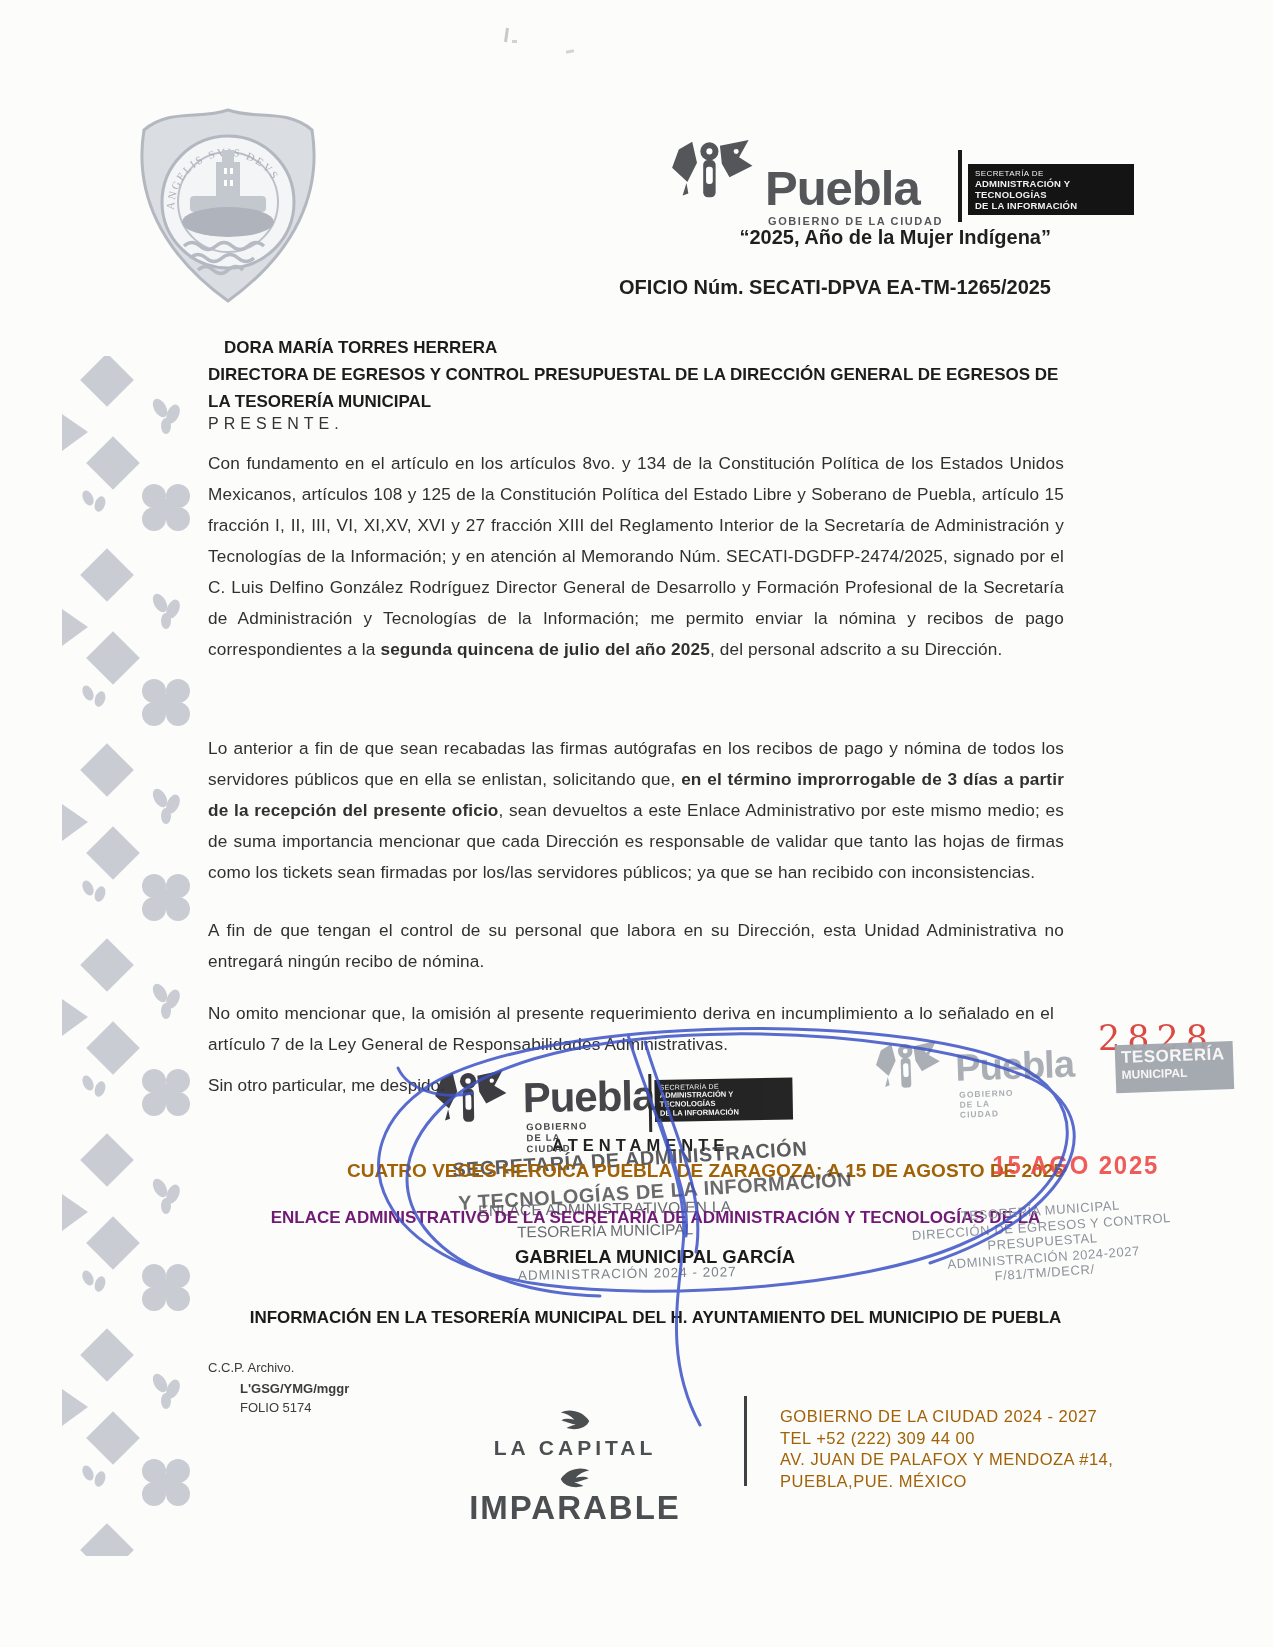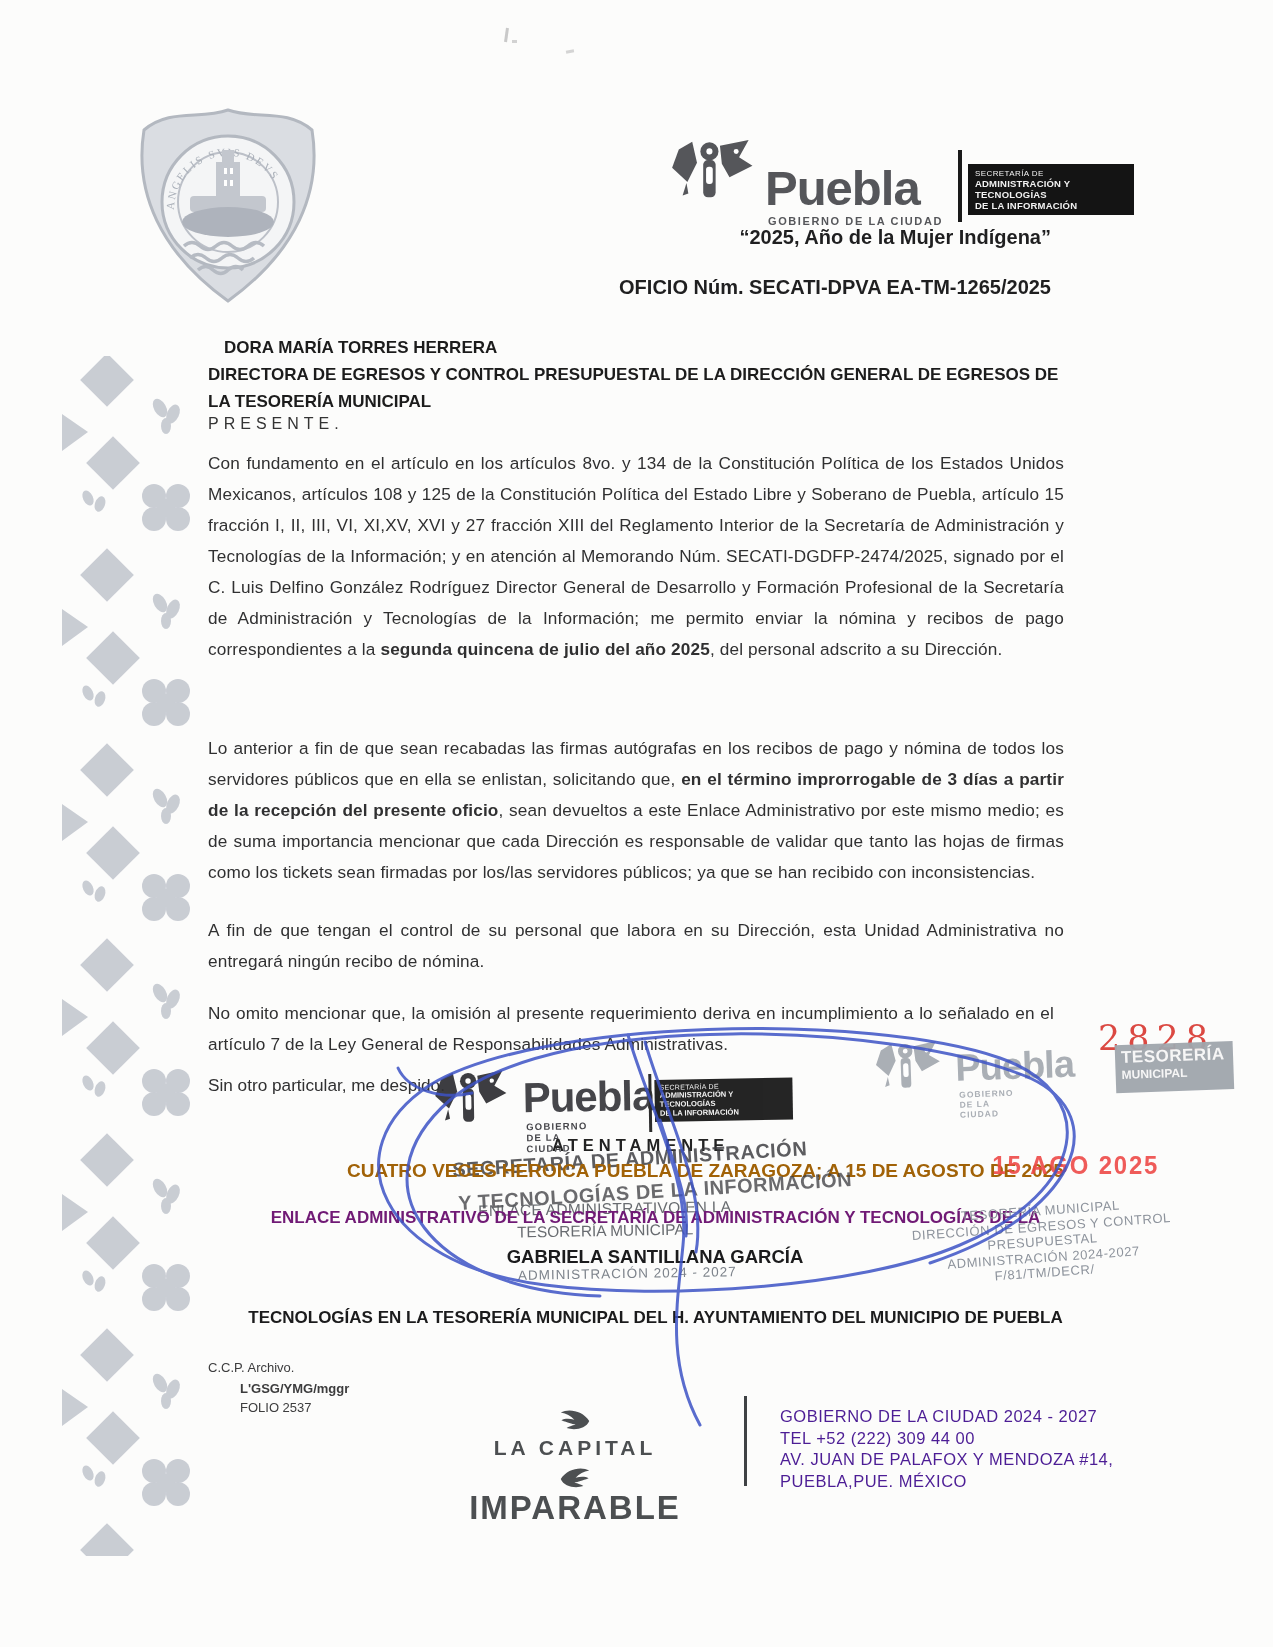--- a/index.html
+++ b/index.html
@@ -166,51 +166,51 @@
     <div class="abs" style="left:252px;top:22px;width:118px;height:48px;background:#a0a6ad;color:#f6f6f6;padding:3px 6px;box-sizing:border-box;">
       <div class="b" style="font-size:17px;letter-spacing:.5px;">TESORERÍA</div>
       <div class="b" style="font-size:12px;">MUNICIPAL</div>
     </div>
   </div>
 
   <div class="abs centered" style="left:455px;top:1200px;width:300px;color:#54585d;opacity:.88;transform:rotate(-1deg);">
     <div style="font-size:15.5px;letter-spacing:.3px;">ENLACE ADMINISTRATIVO EN LA</div>
     <div style="font-size:15.5px;margin-top:4px;">TESORERÍA MUNICIPAL</div>
   </div>
-  <div class="abs b centered" style="left:420px;top:1246px;width:470px;font-size:18.5px;color:#1b1b1c;">GABRIELA SANTILLANA GARCÍA</div>
+  <div class="abs b centered" style="left:420px;top:1246px;width:470px;font-size:18.5px;color:#1b1b1c;">GABRIELA MUNICIPAL GARCÍA</div>
   <div class="abs" style="left:518px;top:1266px;font-size:13.5px;letter-spacing:1px;color:#7d838b;transform:rotate(-1deg);">ADMINISTRACIÓN 2024 - 2027</div>
   <div class="abs b centered" style="left:228px;top:1208px;width:855px;font-size:17px;color:#701a75;">ENLACE ADMINISTRATIVO DE LA SECRETARÍA DE ADMINISTRACIÓN Y TECNOLOGÍAS DE LA</div>
-  <div class="abs b centered" style="left:228px;top:1308px;width:855px;font-size:17px;color:#1b1b1c;">TECNOLOGÍAS EN LA TESORERÍA MUNICIPAL DEL H. AYUNTAMIENTO DEL MUNICIPIO DE PUEBLA</div>
+  <div class="abs b centered" style="left:228px;top:1308px;width:855px;font-size:17px;color:#1b1b1c;">INFORMACIÓN EN LA TESORERÍA MUNICIPAL DEL H. AYUNTAMIENTO DEL MUNICIPIO DE PUEBLA</div>
 
   <div class="abs centered" style="left:875px;top:1203px;width:335px;font-size:13px;line-height:15.5px;color:#8d939c;letter-spacing:.6px;transform:rotate(-4deg);">
     <div>TESORERÍA MUNICIPAL</div>
     <div>DIRECCIÓN DE EGRESOS Y CONTROL</div>
     <div>PRESUPUESTAL</div>
     <div>ADMINISTRACIÓN 2024-2027</div>
     <div>F/81/TM/DECR/</div>
   </div>
 
   <div class="abs tiny" style="left:208px;top:1360px;">C.C.P. Archivo.</div>
   <div class="abs tiny" style="left:240px;top:1381px;font-weight:bold;">L'GSG/YMG/mggr</div>
-  <div class="abs tiny" style="left:240px;top:1400px;">FOLIO  2537</div>
+  <div class="abs tiny" style="left:240px;top:1400px;">FOLIO  5174</div>
 
   <div class="abs" style="left:425px;top:1408px;width:300px;">
     <div style="display:flex;align-items:center;justify-content:center;gap:6px;flex-direction:column;">
       <svg class="wing" viewBox="0 0 48 34">
           <use href="#wing" transform="scale(-1,1) translate(-48,0)"></use>
         </svg>
       <span class="b" style="font-size:21px;letter-spacing:4px;color:#4c4f51;">LA CAPITAL</span>
       <svg class="wing" viewBox="0 0 48 34">
           <use href="#wing"></use>
         </svg>
     </div>
     <div class="b centered" style="font-size:33px;letter-spacing:2px;color:#4c4f51;margin-top:1px;">IMPARABLE</div>
   </div>
   <div class="abs" style="left:744px;top:1396px;width:3px;height:90px;background:#3f4244;"></div>
-  <div class="abs" style="left:780px;top:1406px;font-size:16.5px;line-height:21.6px;color:#4c1d95;letter-spacing:.5px;">
+  <div class="abs" style="left:780px;top:1406px;font-size:16.5px;line-height:21.6px;color:#a16207;letter-spacing:.5px;">
     <div>GOBIERNO DE LA CIUDAD 2024 - 2027</div>
     <div>TEL +52 (222) 309 44 00</div>
     <div>AV. JUAN DE PALAFOX Y MENDOZA #14,</div>
     <div>PUEBLA,PUE. MÉXICO</div>
   </div>
 
   <svg class="abs sig-svg" width="1273" height="1647" viewBox="0 0 1273 1647">
     <g fill="none" stroke="#3d53c6" stroke-width="3" stroke-linecap="round" opacity="0.85">
       <path d="M545 1285 C 380 1265 330 1150 430 1085 C 540 1018 870 1013 1000 1058 C 1100 1093 1090 1190 960 1245 C 860 1288 660 1300 545 1285"></path>
       <path d="M600 1296 C 430 1291 352 1185 450 1100 C 560 1008 900 1023 1030 1078 C 1115 1118 1075 1215 930 1263"></path>

